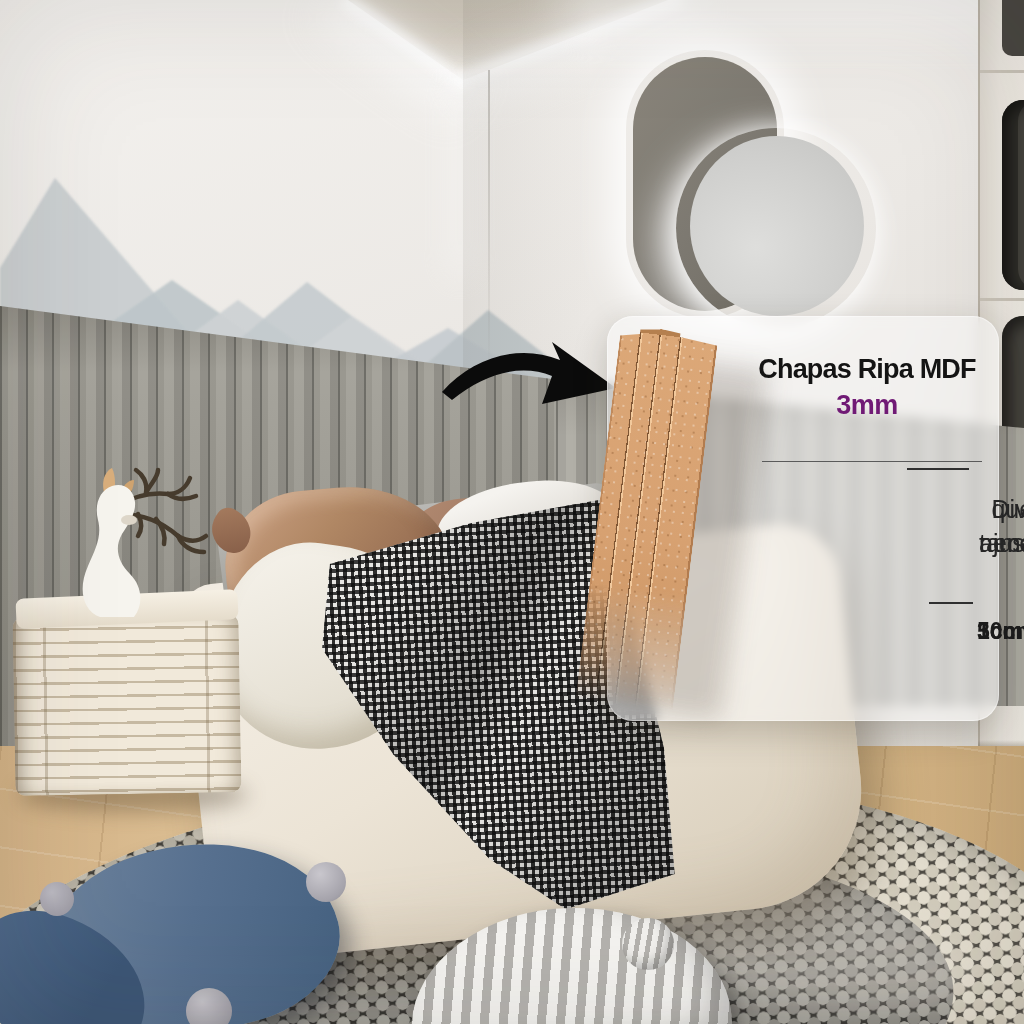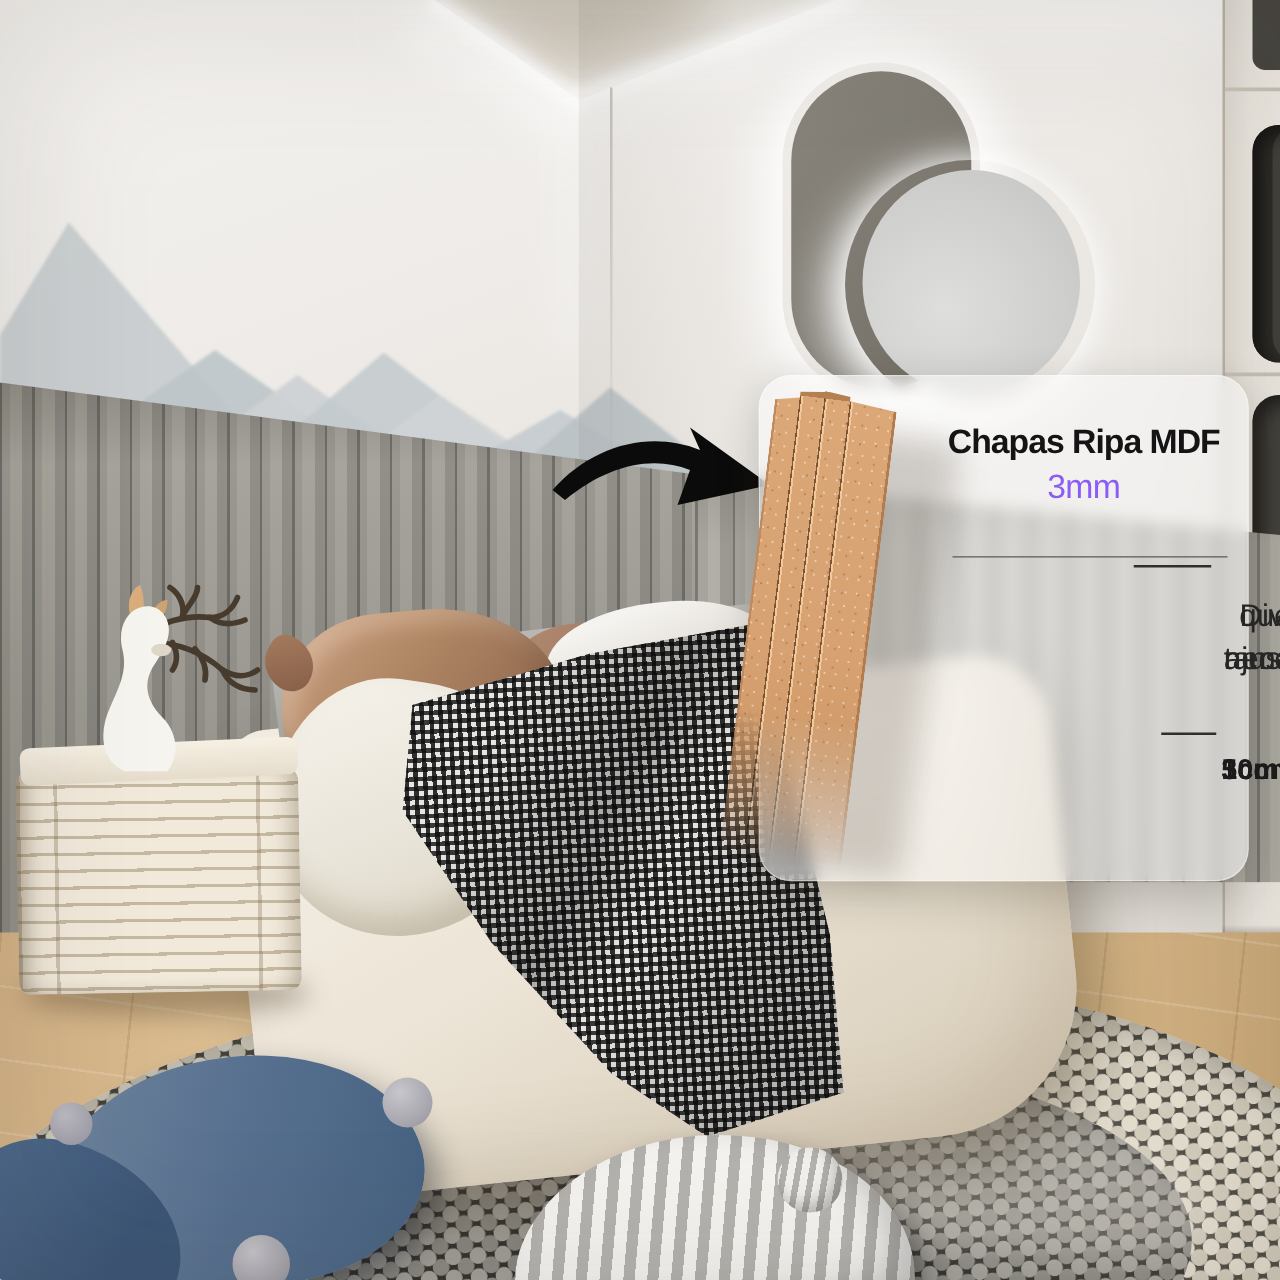--- a/index.html
+++ b/index.html
@@ -158,21 +158,21 @@
     background:repeating-linear-gradient(100deg,#f5f4f1 0 10px,#b5b3af 10px 19px);
     box-shadow:inset -18px -14px 30px rgba(60,60,60,.25),10px 12px 22px rgba(20,20,20,.35);}
   .pom4{left:622px;top:918px;width:52px;height:52px;border-radius:50%;
     background:repeating-linear-gradient(100deg,#f2f1ee 0 6px,#b5b3af 6px 11px);
     box-shadow:inset -6px -6px 12px rgba(60,60,60,.3);}
 
   
   .arrow{left:438px;top:330px;}
 
   
-  .card{left:607px;top:300px;width:392px;height:405px;border-radius:26px;
+  .card{left:607px;top:316px;width:392px;height:405px;border-radius:26px;
     background:rgba(252,252,252,.55);
     -webkit-backdrop-filter:blur(6px);backdrop-filter:blur(6px);
     box-shadow:0 12px 34px rgba(40,35,25,.22),inset 0 0 0 1px rgba(255,255,255,.4);}
   .card *{position:absolute;}
   .board-shadow{left:20px;top:46px;width:118px;height:352px;transform:rotate(8deg);
     background:rgba(60,45,30,.20);filter:blur(12px);border-radius:10px;}
   .board{left:14px;top:14px;width:98px;height:382px;transform:rotate(7deg);
     transform-origin:50% 0;
     clip-path:polygon(0 3%,20% 2%,20% .8%,40% .2%,40% 0%,61% .6%,61% 1.5%,100% 2.6%,100% 100%,0 100%);
     background-color:#d9a172;
@@ -185,22 +185,22 @@
         #b27c4f 97.5% 100%),
       radial-gradient(circle 1px at 3px 4px,rgba(255,255,255,.45) 60%,rgba(0,0,0,0) 100%),
       radial-gradient(circle 1px at 7px 9px,rgba(115,65,25,.4) 60%,rgba(0,0,0,0) 100%),
       linear-gradient(180deg,#dca878 0%,#d7a171 55%,#cf9968 78%,#d4a175 100%);
     background-size:auto,auto,9px 11px,13px 15px,auto;
     -webkit-mask-image:linear-gradient(180deg,#000 68%,rgba(0,0,0,.45) 88%,rgba(0,0,0,0) 99%);
     mask-image:linear-gradient(180deg,#000 68%,rgba(0,0,0,.45) 88%,rgba(0,0,0,0) 99%);}
   .card-title-block{left:140px;right:12px;top:38px;text-align:center;}
   .card-title{position:static;display:block;font-size:27px;font-weight:700;
     letter-spacing:-.8px;color:#141414;white-space:nowrap;}
-  .card-sub{position:static;display:block;margin-top:5px;font-size:27px;font-weight:400;
-    letter-spacing:-.5px;color:#8b5cf6;}
+  .card-sub{position:static;display:block;margin-top:5px;font-size:27px;font-weight:700;
+    letter-spacing:-.5px;color:#701a75;}
   .rule1{left:155px;right:17px;top:145px;height:1px;background:#5a5a5a;}
   .rule2{left:300px;right:30px;top:152px;height:2px;background:#2f2f2f;}
   .desc{right:20px;top:176px;text-align:right;font-size:25px;line-height:34px;
     font-weight:500;color:#262626;}
   .rule3{right:26px;top:286px;width:44px;height:2px;background:#2f2f2f;}
   .sizes{right:22px;top:304px;text-align:right;font-size:23px;line-height:23px;
     font-weight:600;color:#1b1b1b;}
   .vig{left:0;top:0;width:1024px;height:1024px;pointer-events:none;
     box-shadow:inset 0 0 130px rgba(60,50,40,.14);}
 </style>

